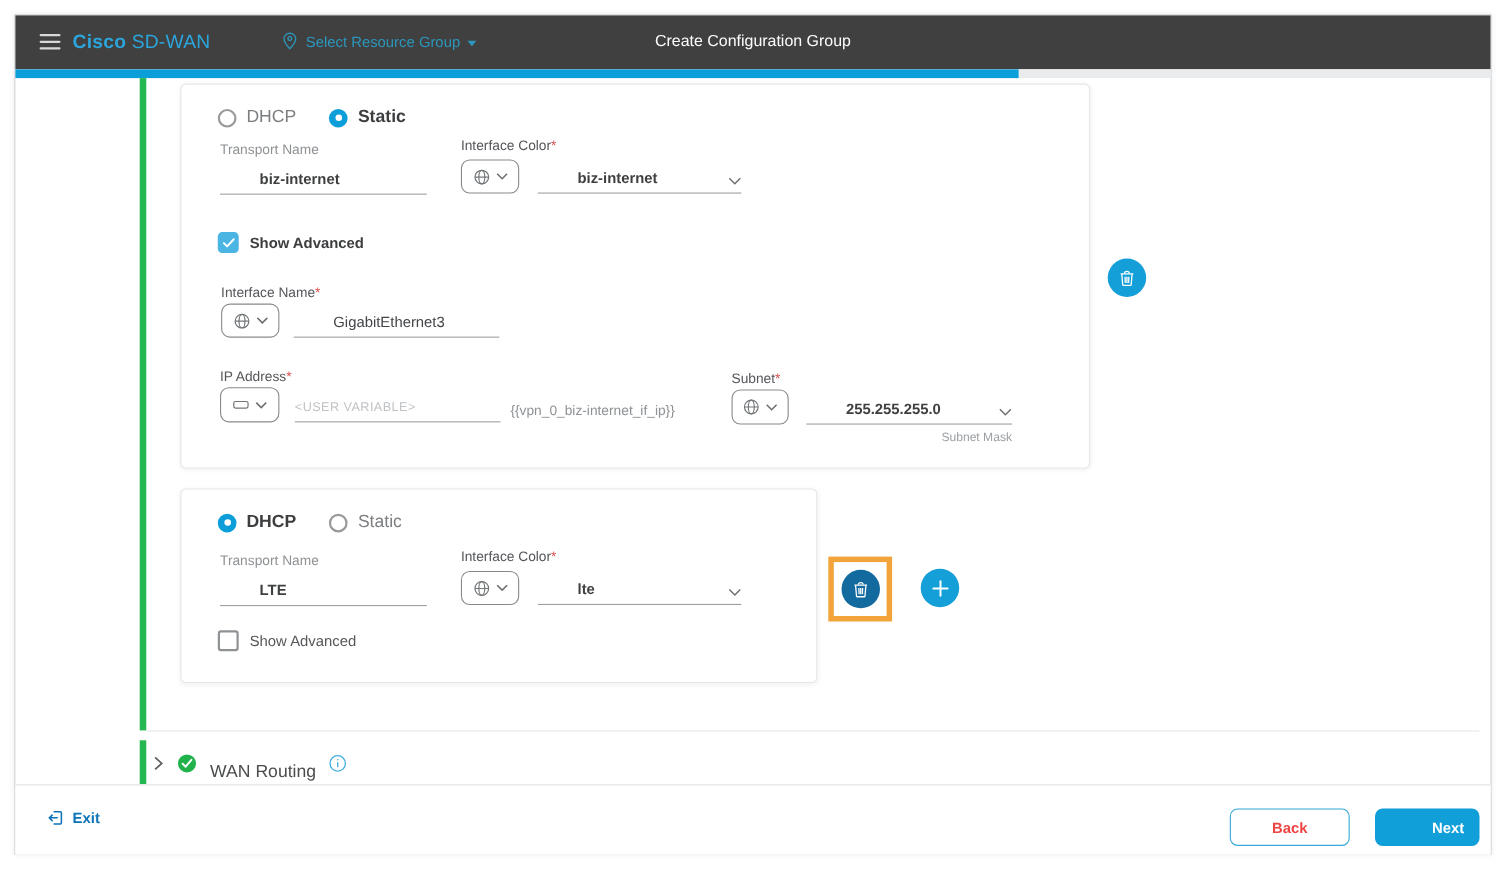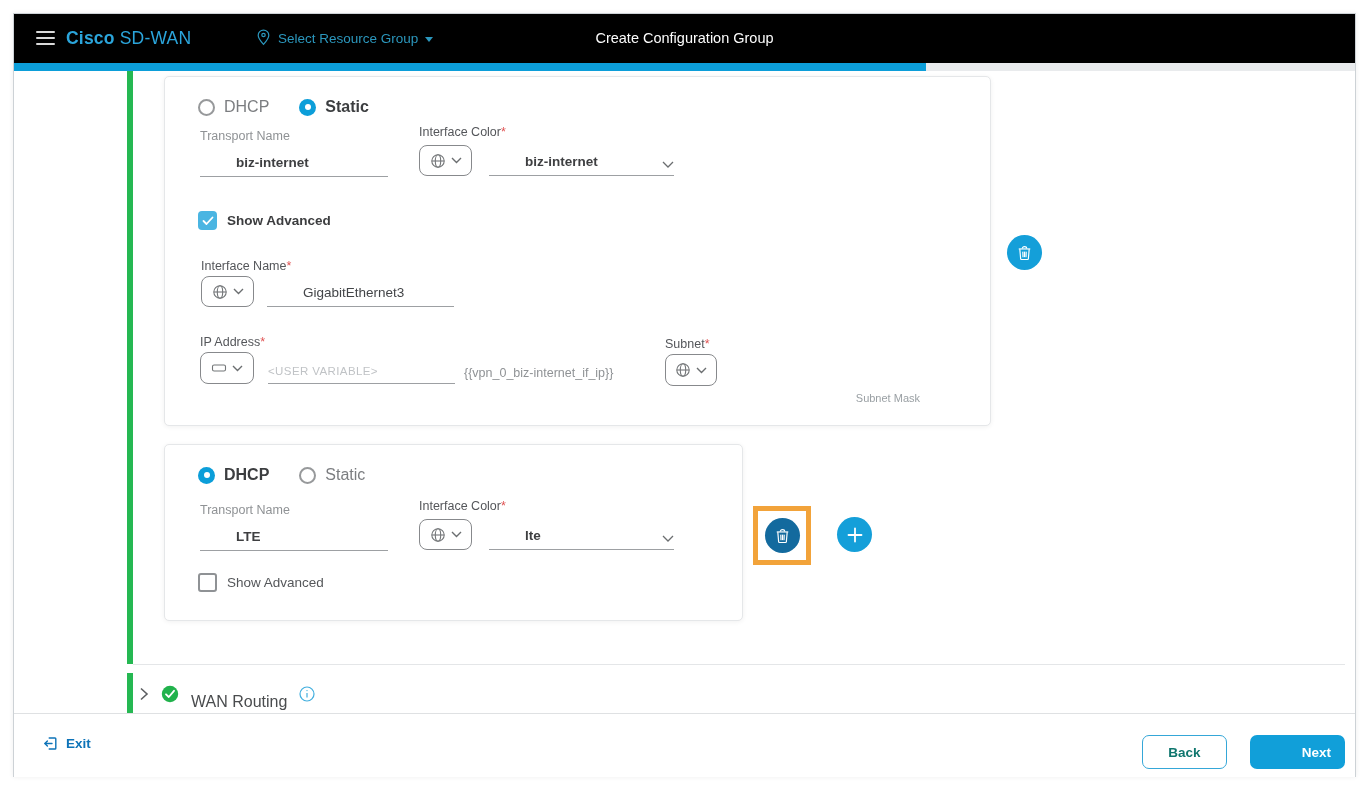--- a/index.html
+++ b/index.html
@@ -1,21 +1,21 @@
 <!DOCTYPE html>
 <html><head>
 <meta charset="utf-8">
 <style>
   * { box-sizing: border-box; margin: 0; padding: 0; }
   html,body { width:1369px; height:790px; background:#fff; font-family:"Liberation Sans", sans-serif; overflow:hidden; }
   .page { position:absolute; left:13px; top:13px; width:1343px; height:764px; background:#fff;
           border:1px solid #cdd2d6; box-shadow:0 0 5px rgba(0,0,0,.07); }
 
   
-  .topbar { position:absolute; left:0; top:0; width:100%; height:49px; background:#000000; }
+  .topbar { position:absolute; left:0; top:0; width:100%; height:49px; background:#404040; }
   .hamburger { position:absolute; left:22px; top:17px; width:19px; cursor:pointer; }
   .hamburger div { height:2px; background:#d9d9d9; margin-bottom:4px; border-radius:1px; }
   .brand { position:absolute; left:52px; top:0; line-height:49px; font-size:17.5px; color:#2ba5db; letter-spacing:.2px; }
   .brand b { font-weight:700; }
   .rg { position:absolute; left:242px; top:0; height:49px; display:flex; align-items:center; gap:7px;
         color:#2b97bd; font-size:13.5px; cursor:pointer; }
   .caret { width:0; height:0; border-left:4.5px solid transparent; border-right:4.5px solid transparent;
            border-top:5.5px solid #2b97bd; margin-top:2px; }
   .tb-title { position:absolute; left:50%; top:0; transform:translateX(-50%); line-height:49px;
               color:#fdfdfd; font-size:14.5px; }
@@ -80,21 +80,21 @@
   .wan-row { position:absolute; left:125px; top:663px; height:34px; display:flex; align-items:center; gap:12px; }
   .section-title { font-size:16px; color:#4a4c4e;margin-top:16px; }
 
   
   .footer { position:absolute; left:0; top:699px; width:100%; height:64px; background:#fff;
             border-top:1px solid #dfe1e3; }
   .exit { position:absolute; left:29px; top:22px; display:flex; align-items:center; gap:8px;
           color:#0d73b8; font-size:13.5px; font-weight:700; cursor:pointer; }
   .btn { position:absolute; top:21px; height:34px; border-radius:7px; font-size:13.5px; font-weight:700;
          display:flex; align-items:center; justify-content:center; cursor:pointer; font-family:inherit; }
-  .btn-back { right:128px; width:85px; background:#fff; border:1px solid #35a7d8; color:#0f766e; }
+  .btn-back { right:128px; width:109px; background:#fff; border:1px solid #35a7d8; color:#ef4444; }
   .btn-next { right:10px; width:95px; background:#119fd9; border:none; color:#fff;padding-left:38px; }
 </style>
 </head>
 <body>
 
 <div class="page">
 
   <div class="topbar">
     <div class="hamburger">
         <div></div>
@@ -200,20 +200,26 @@
     <div class="dv-btn" style="left:500px; top:277px; width:52px; height:32px;">
       <svg width="16" height="16" viewBox="0 0 16 16" fill="none" stroke="#737678" stroke-width="1.1">
           <circle cx="8" cy="8" r="6.2"></circle>
           <ellipse cx="8" cy="8" rx="2.7" ry="6.2"></ellipse>
           <line x1="1.8" y1="8" x2="14.2" y2="8"></line>
         </svg>
       <svg width="11" height="7" viewBox="0 0 11 7">
           <polyline points="1,1 5.5,5.5 10,1" fill="none" stroke="#6b6e70" stroke-width="1.4"></polyline>
         </svg>
     </div>
+    <div class="vline" style="left:568px; top:279px; width:187px; height:30px;">
+      <span class="val">255.255.255.0</span>
+      <svg width="12" height="8" viewBox="0 0 12 8">
+          <polyline points="1,1 6,6 11,1" fill="none" stroke="#6b6e70" stroke-width="1.3"></polyline>
+        </svg>
+    </div>
     <div class="helper" style="left:568px; top:315px; width:187px;">Subnet Mask</div>
   </div>
 
   <div class="fab blue" style="left:993px; top:221px;">
     <svg width="15" height="16" viewBox="0 0 14 15" fill="none" stroke="#fff" stroke-width="1.1">
       <path d="M5 3.2 Q5 1.6 7 1.6 Q9 1.6 9 3.2"></path>
         <line x1="1.6" y1="3.7" x2="12.4" y2="3.7"></line>
       <path d="M2.6 3.9 L3.4 13 Q3.5 13.6 4.1 13.6 L9.9 13.6 Q10.5 13.6 10.6 13 L11.4 3.9"></path>
       <line x1="5.4" y1="6.2" x2="5.6" y2="11.4"></line>
         <line x1="7" y1="6.2" x2="7" y2="11.4"></line>

